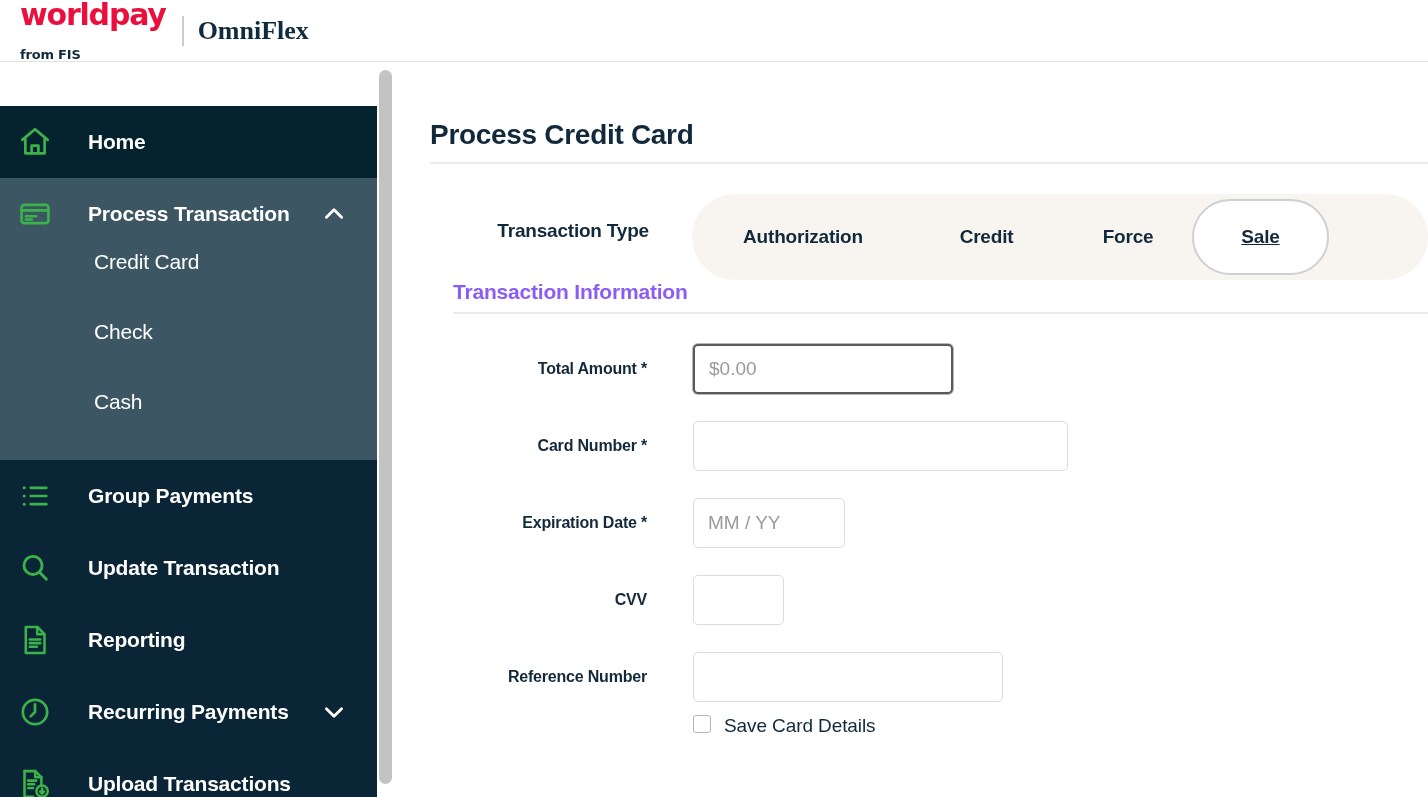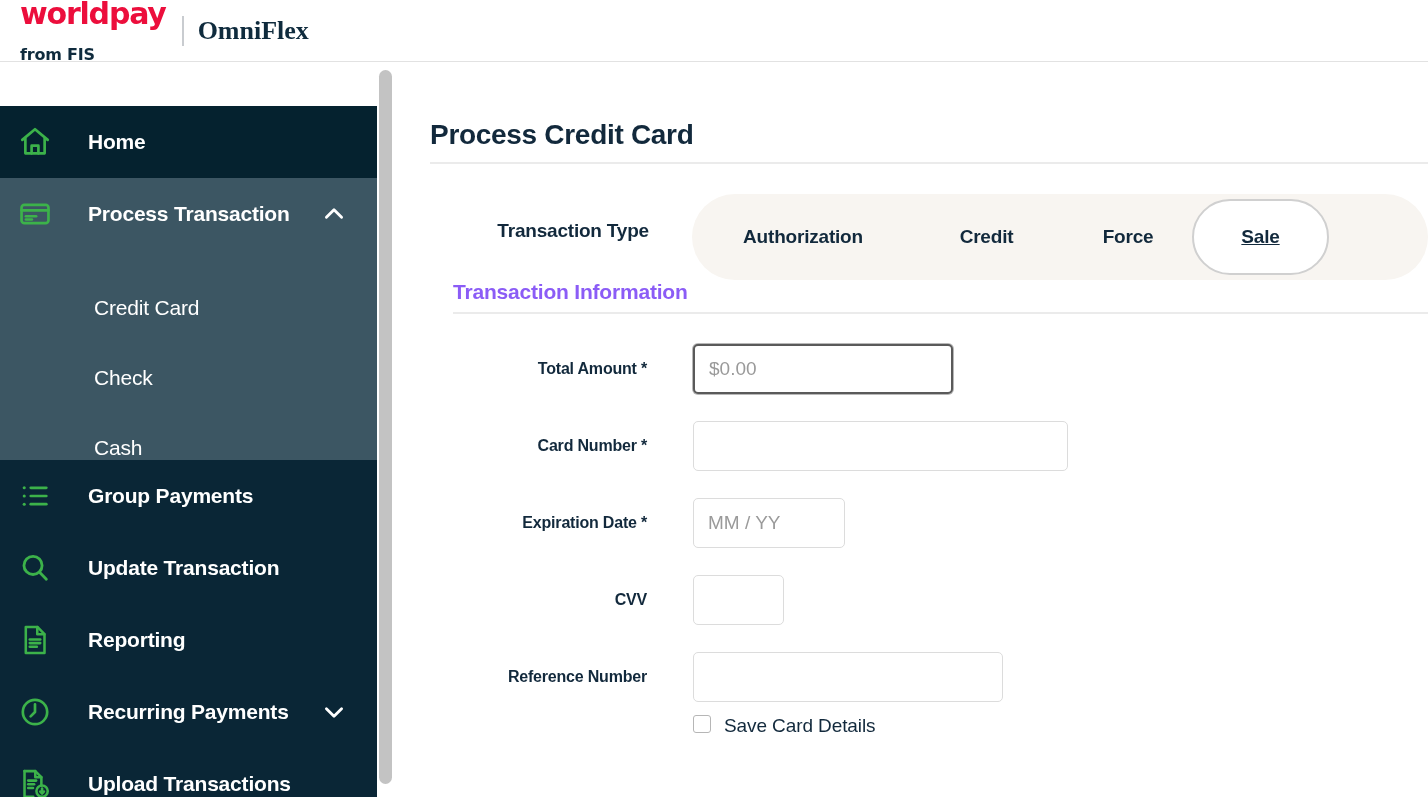--- a/index.html
+++ b/index.html
@@ -41,21 +41,21 @@
   }
   .brand-worldpay {
     font-family: "DejaVu Sans", sans-serif;
     font-size: 30px;
     font-weight: 700;
     letter-spacing: -1.2px;
     color: #ec0e3c;
   }
   .brand-fromfis {
     font-family: "DejaVu Sans", sans-serif;
-    font-size: 16px;
+    font-size: 13px;
     font-weight: 700;
     letter-spacing: -0.2px;
     color: #0f2b3d;
     margin-top: 18px;
   }
   .brand-divider {
     width: 2px;
     height: 30px;
     background: #c9ccd0;
     margin: 0 14px 0 16px;
@@ -106,21 +106,21 @@
   .nav-chevron {
     position: absolute;
     right: 30px;
     top: 50%;
     transform: translateY(-50%);
     display: flex;
   }
   .submenu { background: #3c5663; }
   .sub-item {
     display: flex;
-    align-items: flex-end;
+    align-items: flex-start;
     height: 70px;
     padding-left: 94px;
     cursor: pointer;
   }
   .sub-label {
     font-size: 21px;
     font-weight: 400;
     color: #ffffff;
     letter-spacing: -0.2px;
   }

